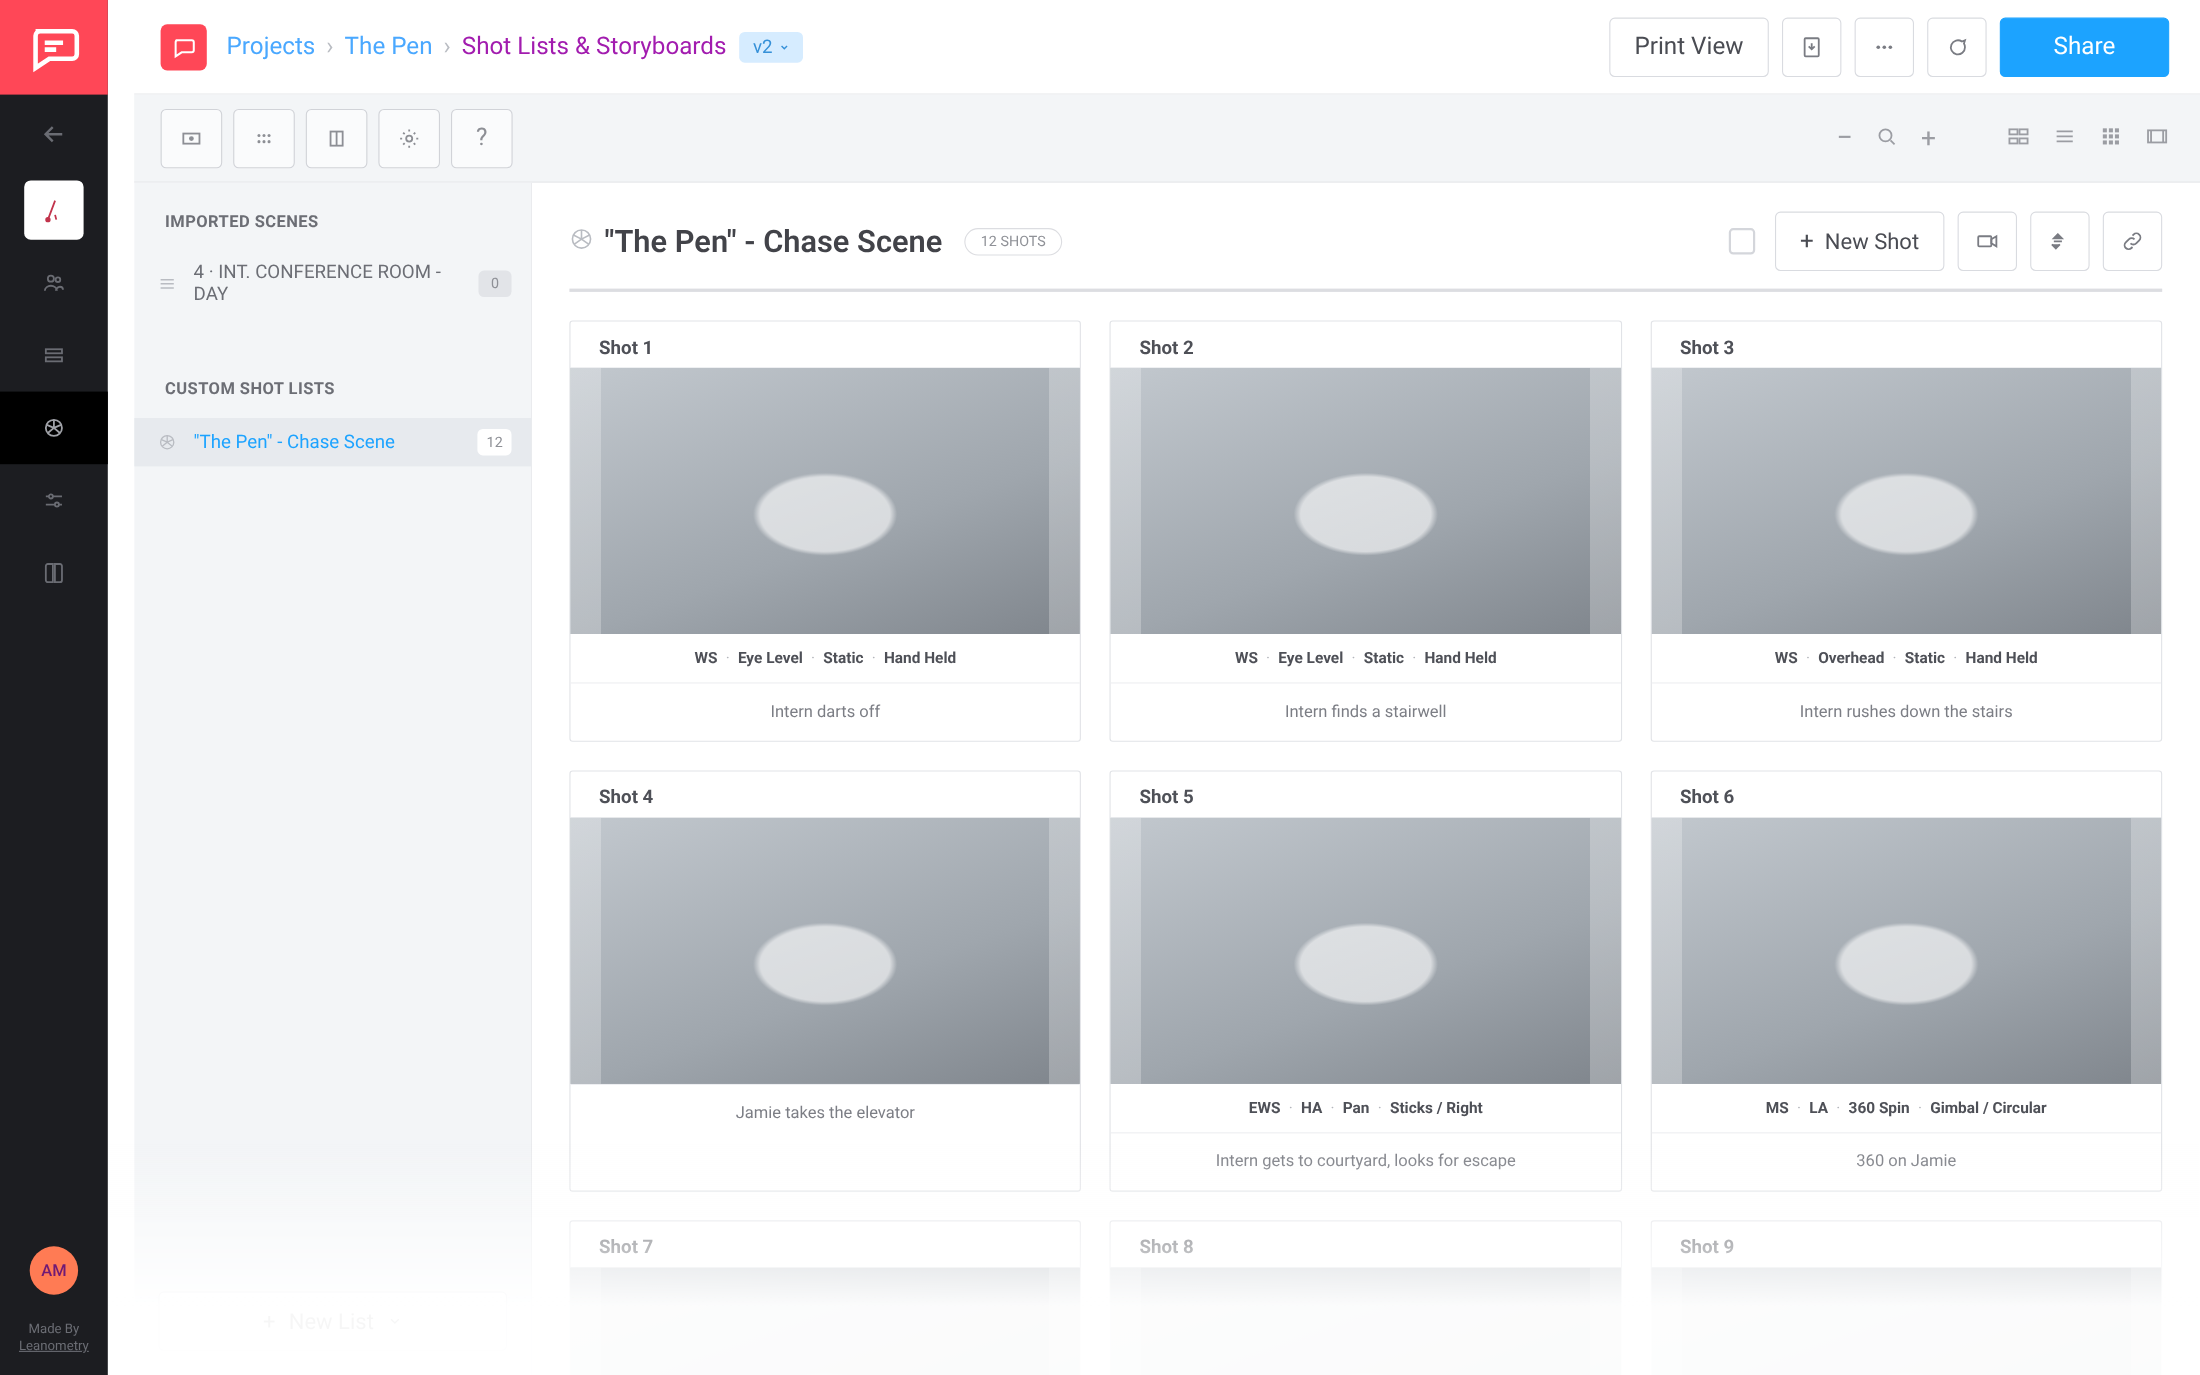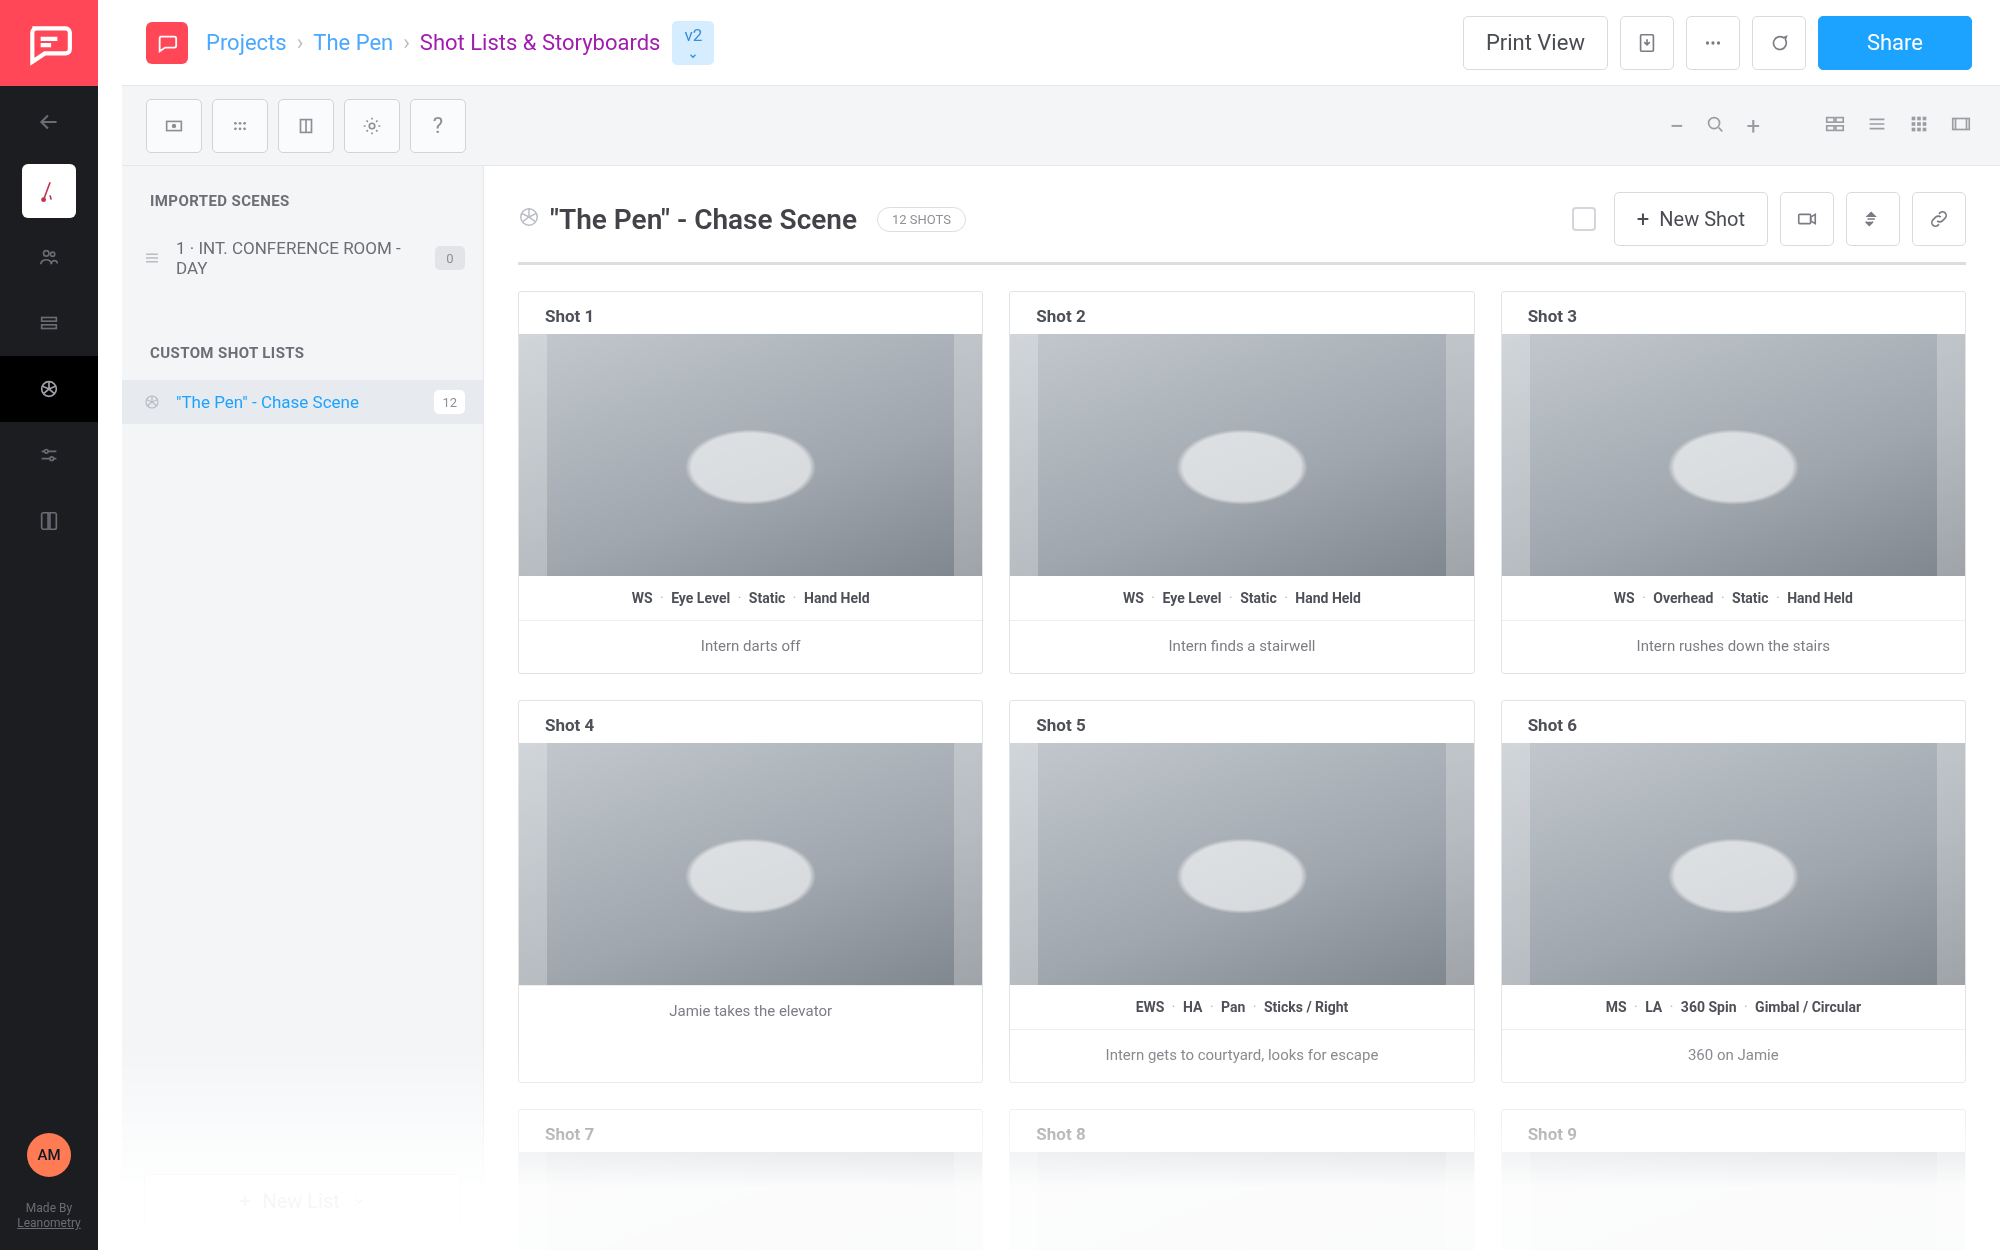--- a/index.html
+++ b/index.html
@@ -39,21 +39,21 @@
   cursor: pointer; color: #6a6c73;
 }
 .rail-item.active-tile {
   background:#fff; color:#d9455f;
   margin: 6px 22px; width: 54px; height:54px; border-radius:6px;
 }
 .rail-item.active-dark { background:#000; color:#9fa1a7; }
 .rail-spacer { flex:1; }
 .rail-avatar {
   width:44px; height:44px; border-radius:50%;
-  background:#ff7b54; color:#0f172a;
+  background:#ff7b54; color:#701a75;
   display:flex;align-items:center;justify-content:center;
   font-size:15px; font-weight:500; margin-bottom:24px;
 }
 .rail-credit { color:#6b6d74; font-size:12px; text-align:center; line-height:1.3; margin-bottom:18px;}
 .rail-credit a { color:#6b6d74; text-decoration:underline; }
 
 
 .main { flex:1; display:flex; flex-direction:column;margin-left:24px; }
 .topbar {
   height: 86px; background:#fff;
@@ -64,21 +64,21 @@
 .crumb-icon {
   width:42px; height:42px; border-radius:6px; background:#ff4757;
   display:flex;align-items:center;justify-content:center; margin-right:18px;
 }
 .crumb { font-size:22px; color:#4aa8ff; cursor:pointer; }
 .crumb.current { color:#a21caf; cursor:default; }
 .crumb-sep { color:#b9bcc2; margin:0 10px; font-size:22px; }
 .version-pill {
   background:#d6ecff; color:#3590d8;
   padding:4px 12px; border-radius:5px; font-size:17px; margin-left:12px;
-  display:flex; align-items:center; gap:6px;flex-direction:column;
+  display:flex; align-items:center; gap:6px;
 }
 .topbar-spacer { flex:1; }
 .topbtn {
   height:54px; border:1px solid #d9dbe0;
   border-radius:5px; background:#fff;
   display:flex; align-items:center; justify-content:center;
   padding:0 22px; margin-left:12px; cursor:pointer;
   color:#555; font-size:14px;
 }
 .topbtn.icon-only { width:54px; padding:0; }
@@ -384,21 +384,21 @@
 
     <div class="content">
       <div class="sidebar">
         <div class="side-section-title">IMPORTED SCENES</div>
         <div class="side-row">
           <span class="row-icon">
             <svg width="18" height="18" viewBox="0 0 24 24" fill="none" stroke="currentColor" stroke-width="1.8">
                 <path d="M4 7h16M4 12h16M4 17h16"></path>
               </svg>
           </span>
-          <span class="row-text">1 · INT. CONFERENCE ROOM - DAY</span>
+          <span class="row-text">4 · INT. CONFERENCE ROOM - DAY</span>
           <span class="count">0</span>
         </div>
 
         <div class="side-section-gap"></div>
         <div class="side-section-title">CUSTOM SHOT LISTS</div>
         <div class="side-row active">
           <span class="row-icon">
             <svg width="18" height="18" viewBox="0 0 24 24" fill="none" stroke="#b9bcc2" stroke-width="1.6">
                 <circle cx="12" cy="12" r="8"></circle>
                 <path d="M12 4v8l6 5M12 12l-6 5M12 12l7-3M12 12l-7-3"></path>

